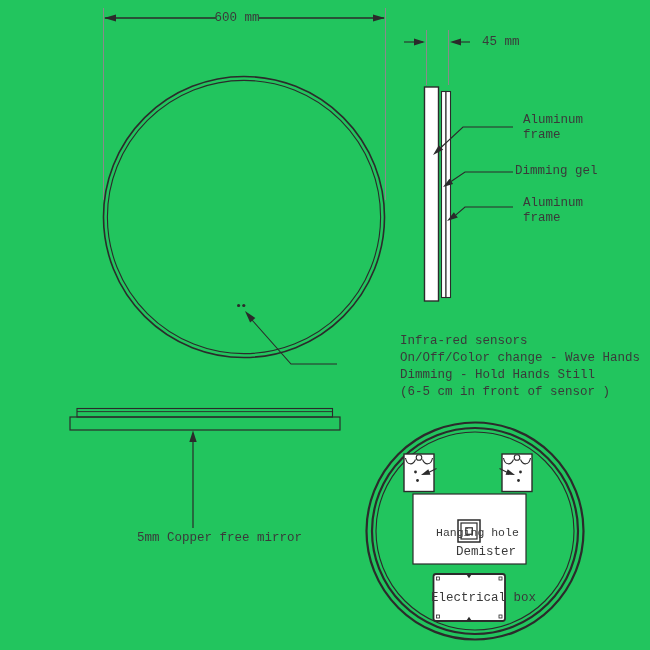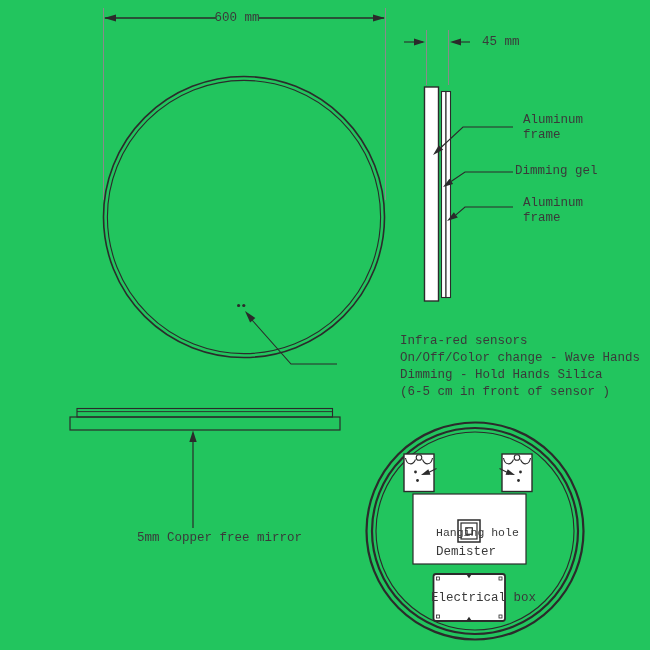--- a/index.html
+++ b/index.html
@@ -152,25 +152,25 @@
 
   <div class="lbl wrap" style="left:515px;top:113px;width:66px;">Aluminum frame</div>
 
   <div class="lbl" style="left:515px;top:164px;">Dimming gel</div>
 
   <div class="lbl wrap" style="left:515px;top:196px;width:66px;">Aluminum frame</div>
 
   <div class="note-block" style="left:358px;top:333px;margin-left:42px;">
     <div>Infra-red sensors</div>
     <div>On/Off/Color change - Wave Hands</div>
-    <div>Dimming - Hold Hands Silica</div>
+    <div>Dimming - Hold Hands Still</div>
     <div>(6-5 cm in front of sensor )</div>
   </div>
 
   <div class="lbl" style="left:137px;top:531px;">5mm Copper free mirror</div>
 
   <div class="lbl small center" style="left:436px;top:479px;width:70px;">Hanging hole</div>
 
-  <div class="lbl center" style="left:413px;top:545px;width:106px;">Demister</div>
+  <div class="lbl center" style="left:413px;top:545px;width:106px;padding-left:20px;">Demister</div>
 
   <div class="lbl center" style="left:431px;top:591px;width:76px;">Electrical box</div>
 
 </div>
 
 </body></html>

